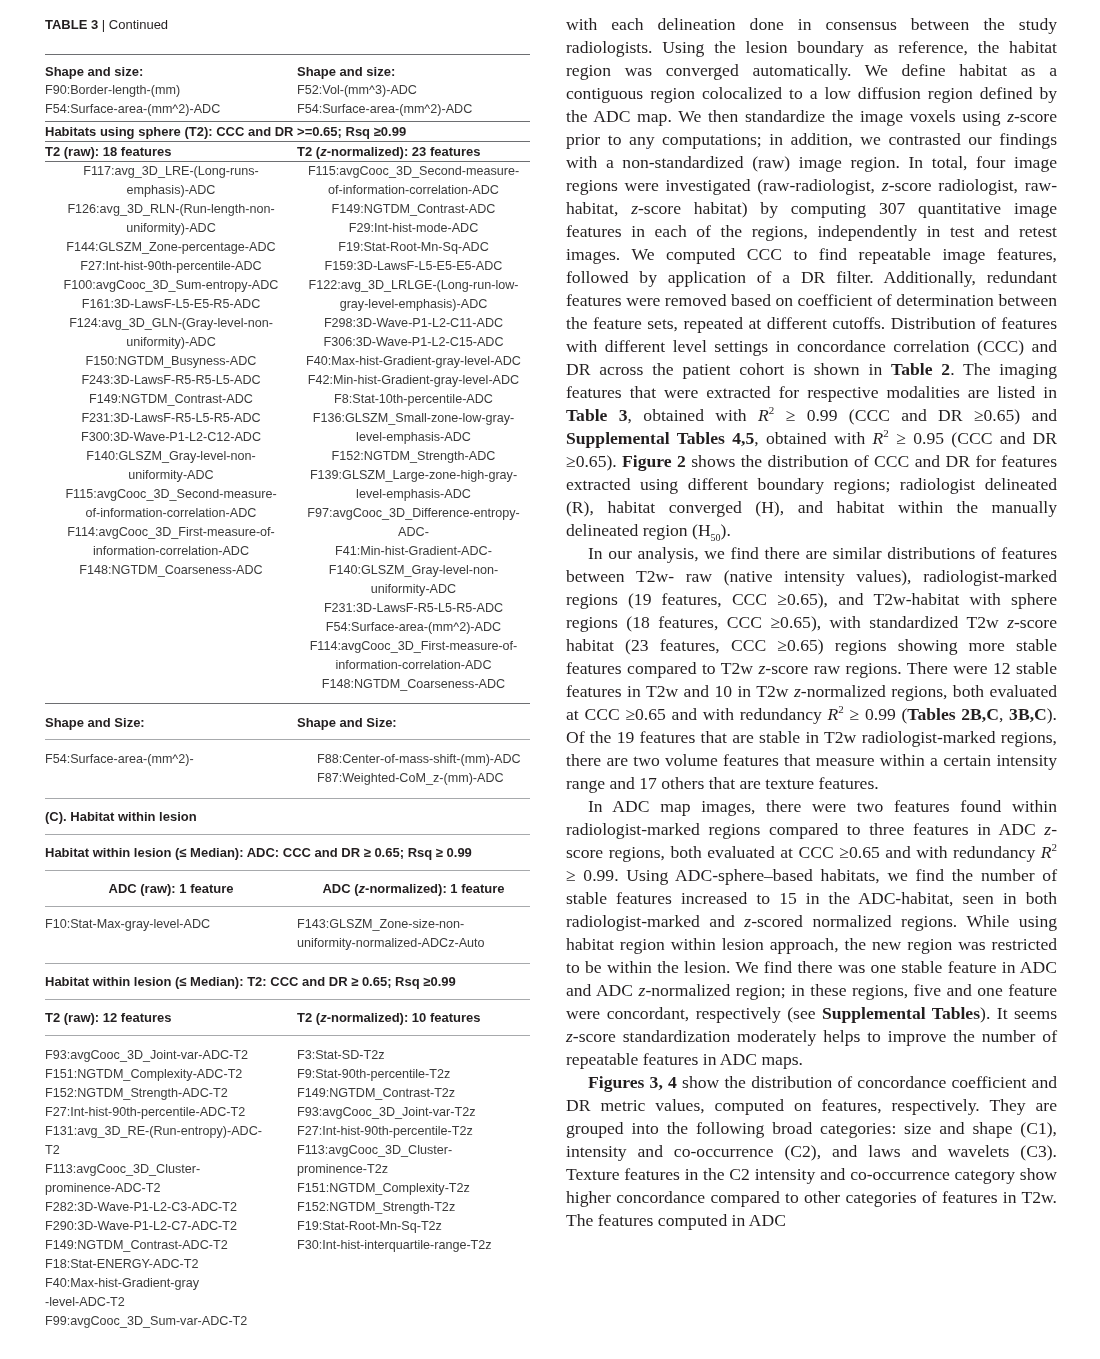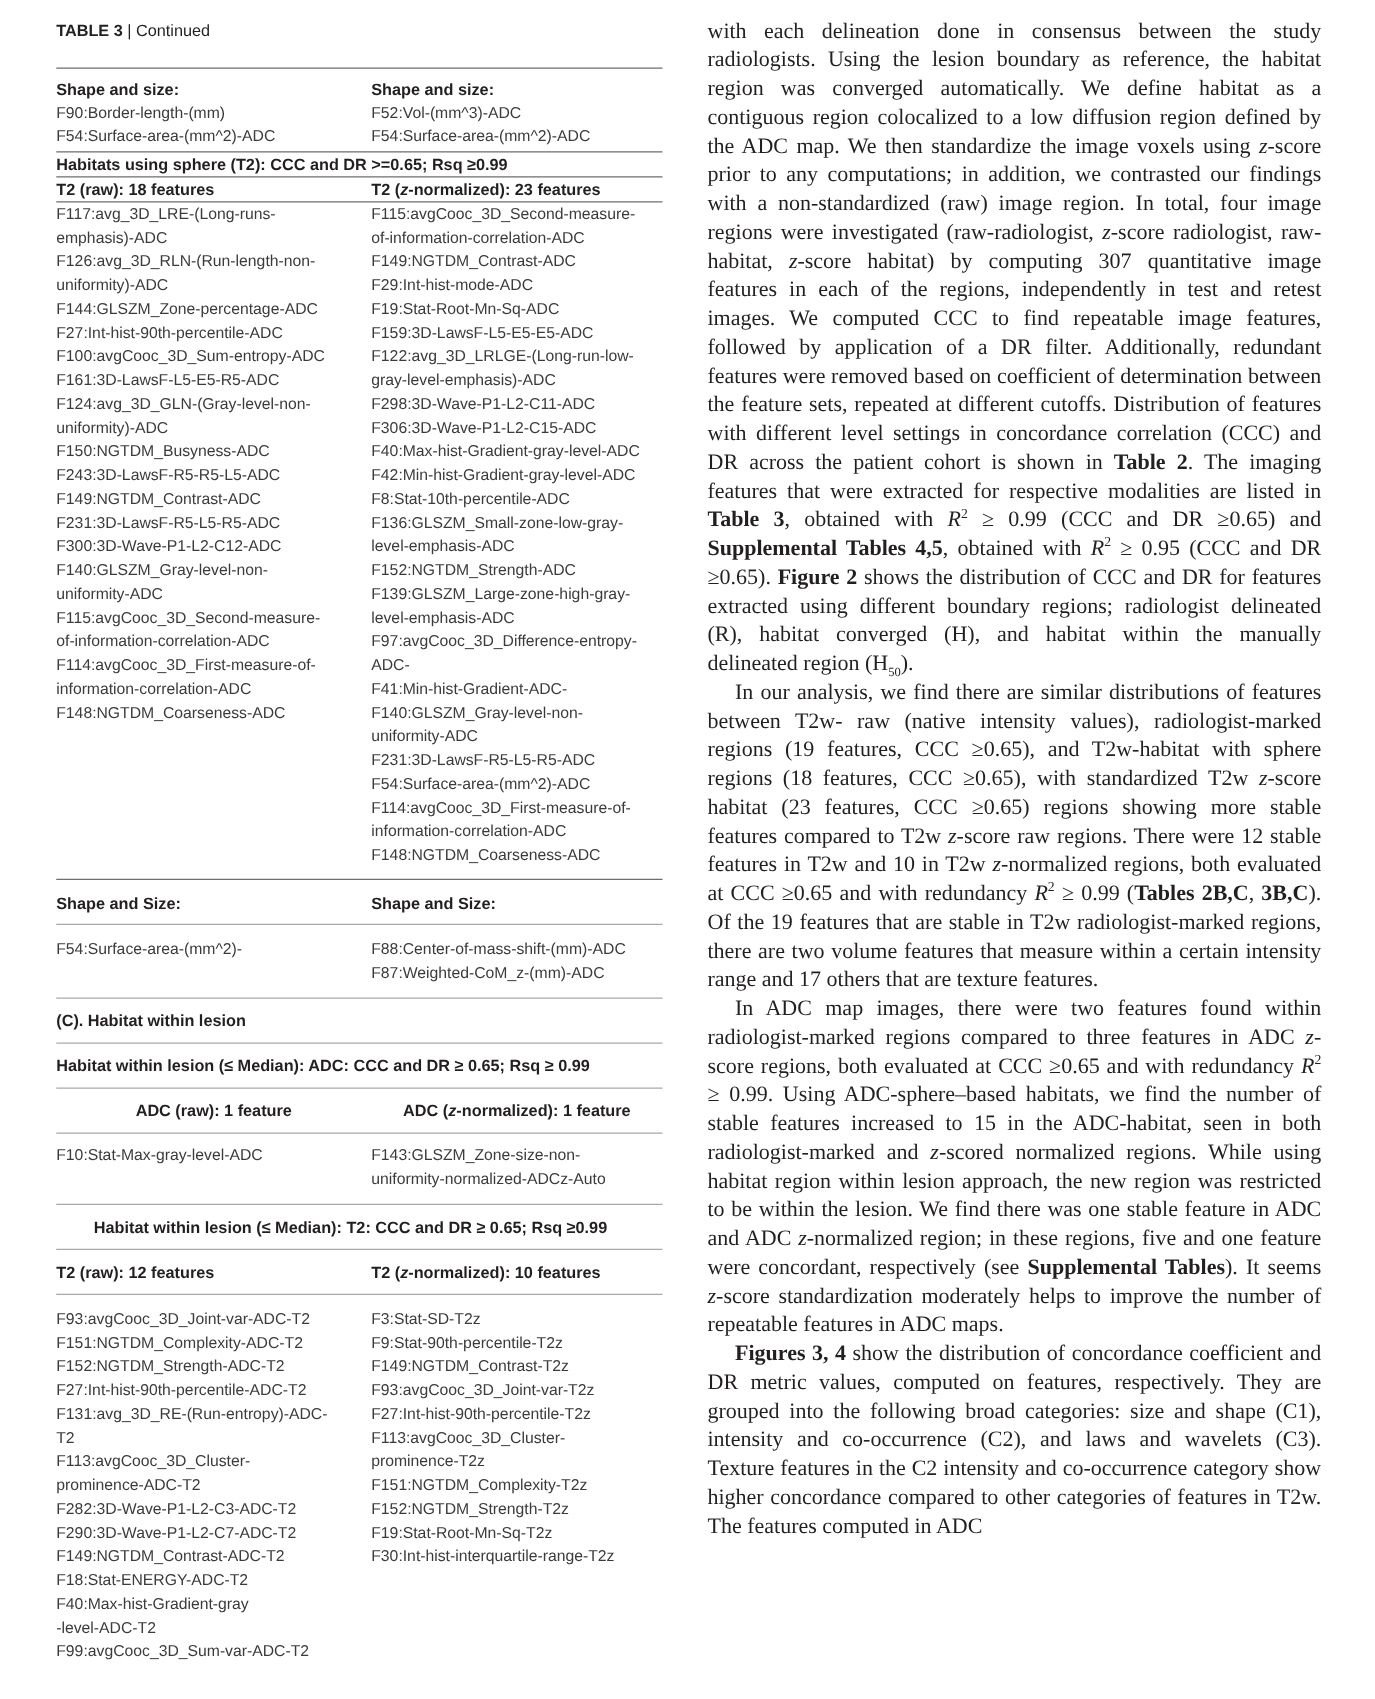--- a/index.html
+++ b/index.html
@@ -47,21 +47,21 @@
   </div>
 
   <div class="rule"></div>
   <div class="hdr" style="padding:0 0">Habitats using sphere (T2): CCC and DR &gt;=0.65; Rsq ≥0.99</div>
   <div class="rule"></div>
   <div class="row">
     <div class="col hdr">T2 (raw): 18 features</div>
     <div class="col2 hdr">T2 (<i>z</i>-normalized): 23 features</div>
   </div>
   <div class="rule"></div>
-  <div class="row" style="padding-bottom:9px;">
+  <div class="row" style="padding-bottom:9px;text-align:center;">
     <div class="col">
         <div class="item">F117:avg_3D_LRE-(Long-runs-
 emphasis)-ADC</div>
         <div class="item">F126:avg_3D_RLN-(Run-length-non-
 uniformity)-ADC</div>
         <div class="item">F144:GLSZM_Zone-percentage-ADC</div>
         <div class="item">F27:Int-hist-90th-percentile-ADC</div>
         <div class="item">F100:avgCooc_3D_Sum-entropy-ADC</div>
         <div class="item">F161:3D-LawsF-L5-E5-R5-ADC</div>
         <div class="item">F124:avg_3D_GLN-(Gray-level-non-
@@ -110,21 +110,21 @@
         <div class="item">F148:NGTDM_Coarseness-ADC</div>
       </div>
   </div>
 
   <div class="rule"></div>
   <div class="row" style="padding:9px 0 7px 0;">
     <div class="col hdr">Shape and Size:</div>
     <div class="col2 hdr">Shape and Size:</div>
   </div>
   <div class="rule-light"></div>
-  <div class="row" style="padding:10px 0 10px 0;">
+  <div class="row" style="padding:10px 0 10px 0;gap:20px;">
     <div class="col">
         <div class="item">F54:Surface-area-(mm^2)-</div>
       </div>
     <div class="col2">
         <div class="item">F88:Center-of-mass-shift-(mm)-ADC</div>
         <div class="item">F87:Weighted-CoM_z-(mm)-ADC</div>
       </div>
   </div>
 
   <div class="rule-light"></div>
@@ -141,21 +141,21 @@
     <div class="col">
         <div class="item">F10:Stat-Max-gray-level-ADC</div>
       </div>
     <div class="col2">
         <div class="item">F143:GLSZM_Zone-size-non-
 uniformity-normalized-ADCz-Auto</div>
       </div>
   </div>
 
   <div class="rule-light"></div>
-  <div class="hdr" style="padding:8px 0 8px 0;margin-left:30px;">Habitat within lesion (≤ Median): T2: CCC and DR ≥ 0.65; Rsq ≥0.99</div>
+  <div class="hdr" style="padding:8px 0 8px 0;">Habitat within lesion (≤ Median): T2: CCC and DR ≥ 0.65; Rsq ≥0.99</div>
   <div class="rule-light"></div>
   <div class="row" style="padding:8px 0 8px 0;">
     <div class="col hdr">T2 (raw): 12 features</div>
     <div class="col2 hdr">T2 (<i>z</i>-normalized): 10 features</div>
   </div>
   <div class="rule-light"></div>
   <div class="row" style="padding:10px 0 0 0;">
     <div class="col">
         <div class="item">F93:avgCooc_3D_Joint-var-ADC-T2</div>
         <div class="item">F151:NGTDM_Complexity-ADC-T2</div>

